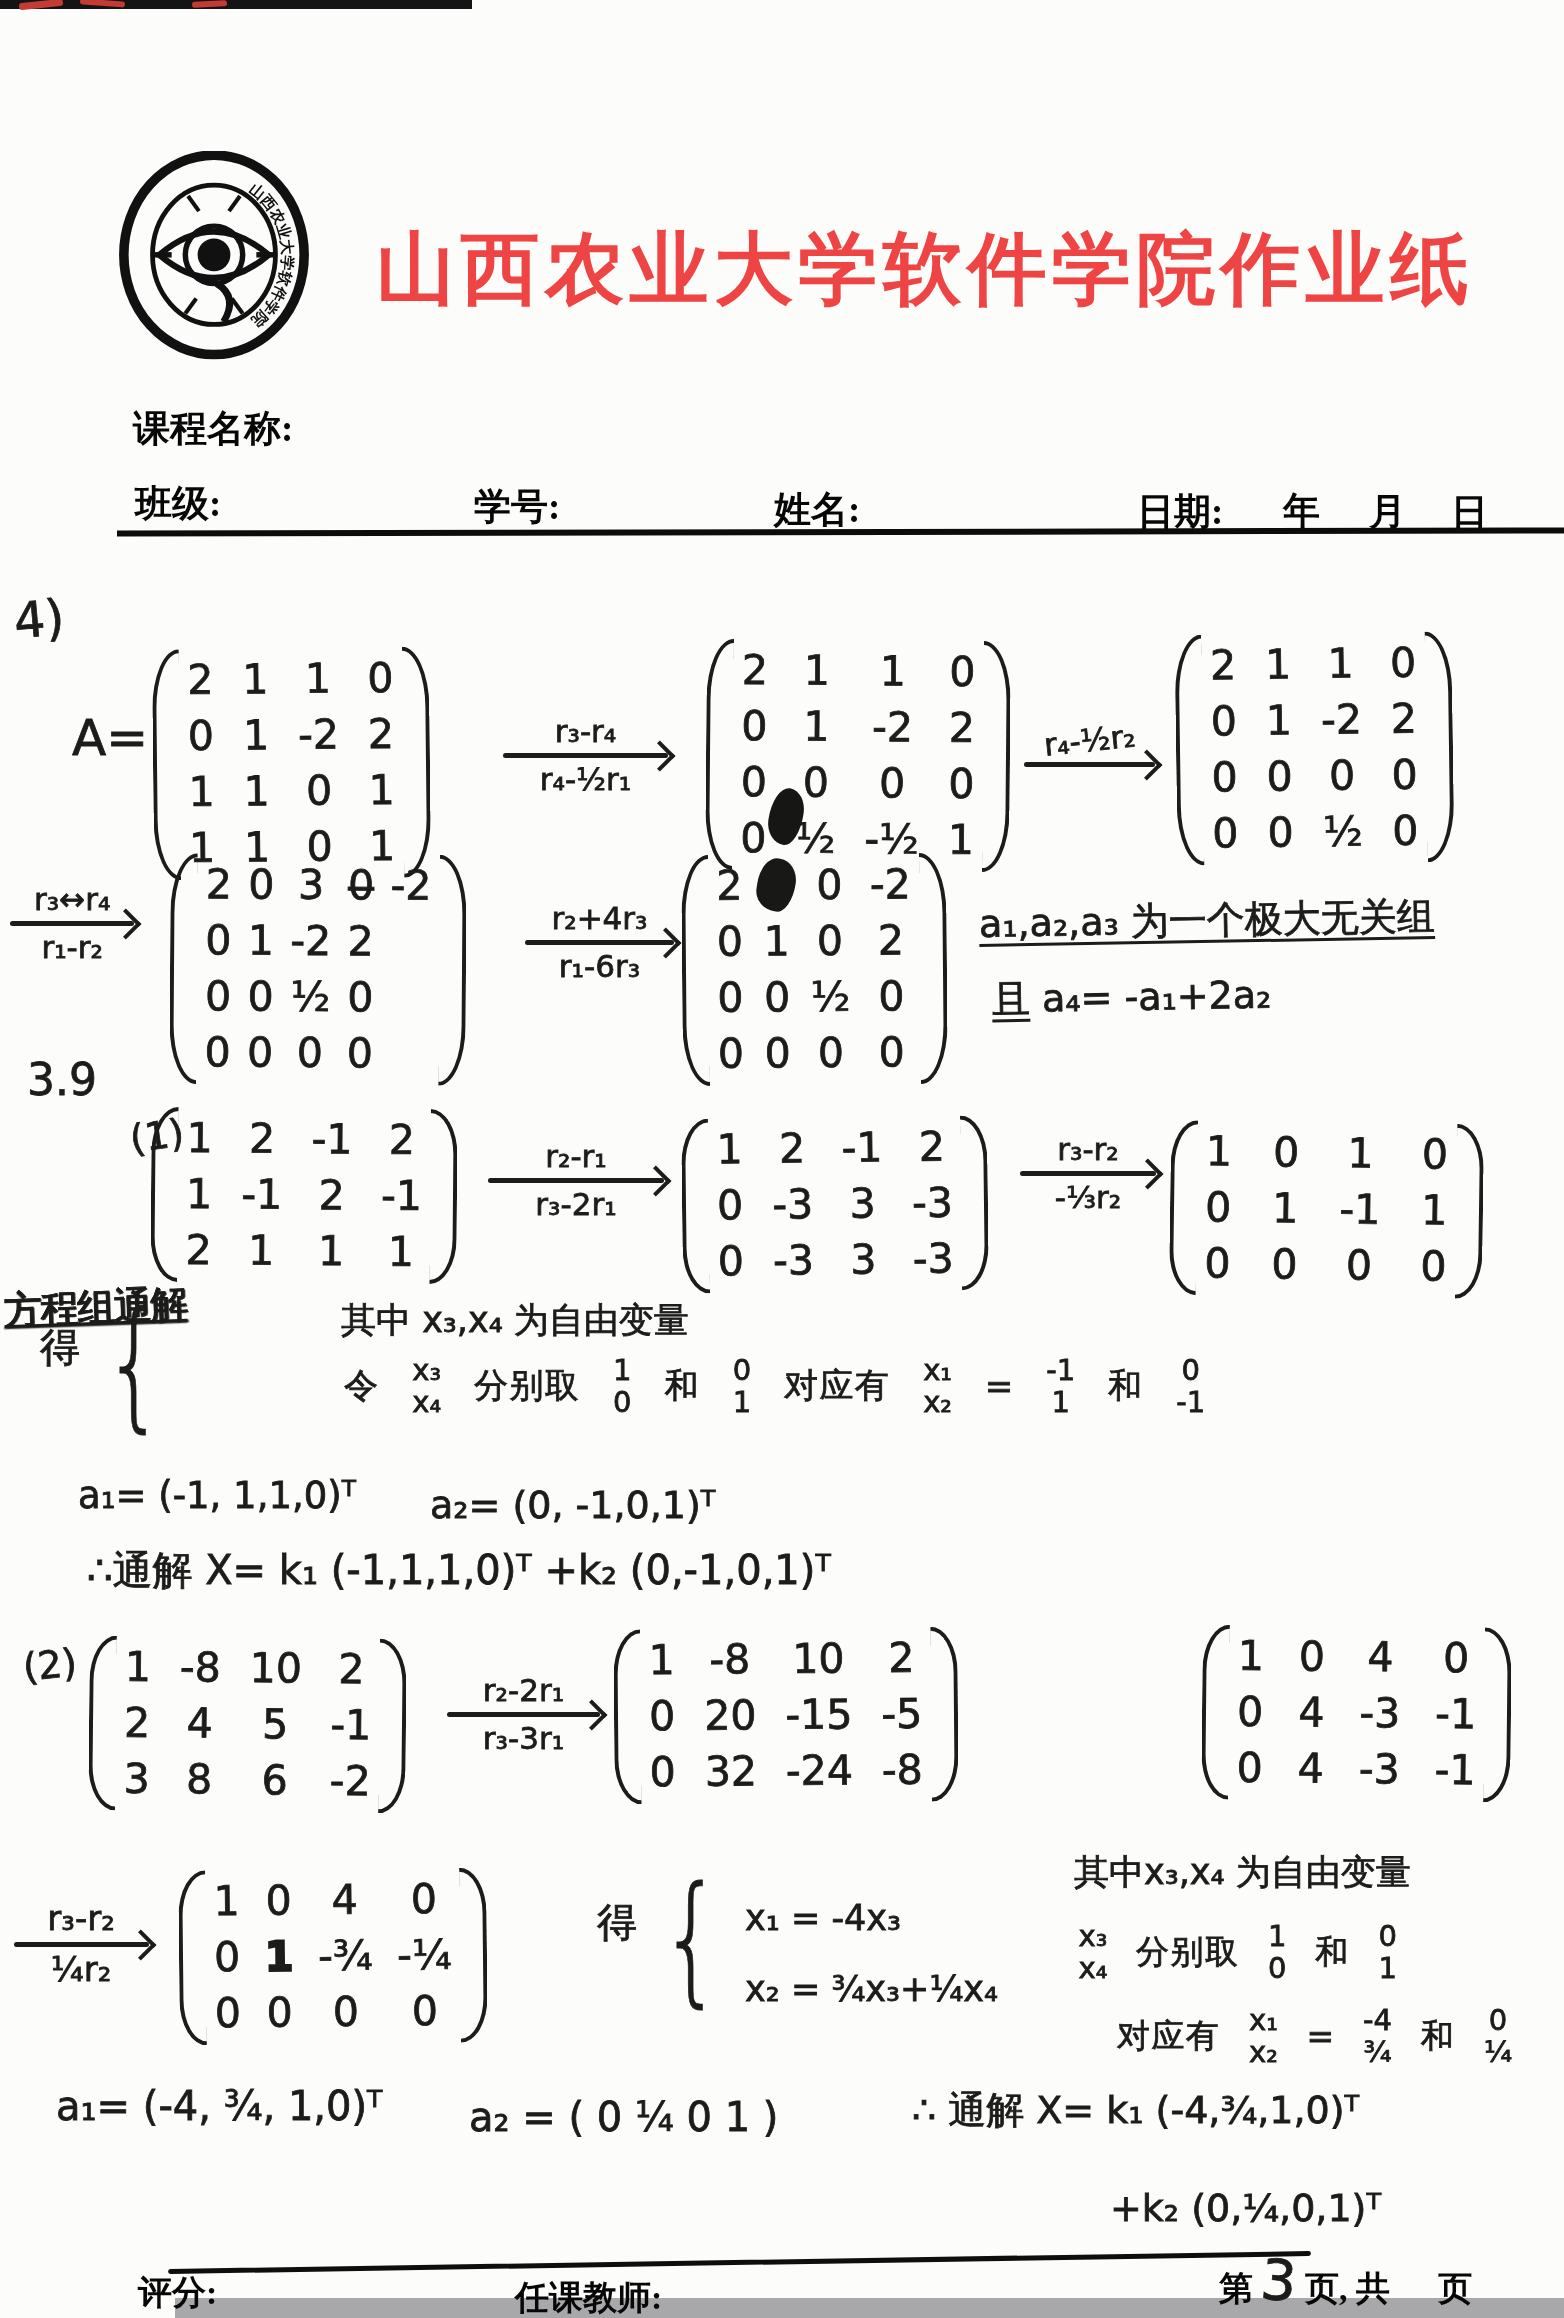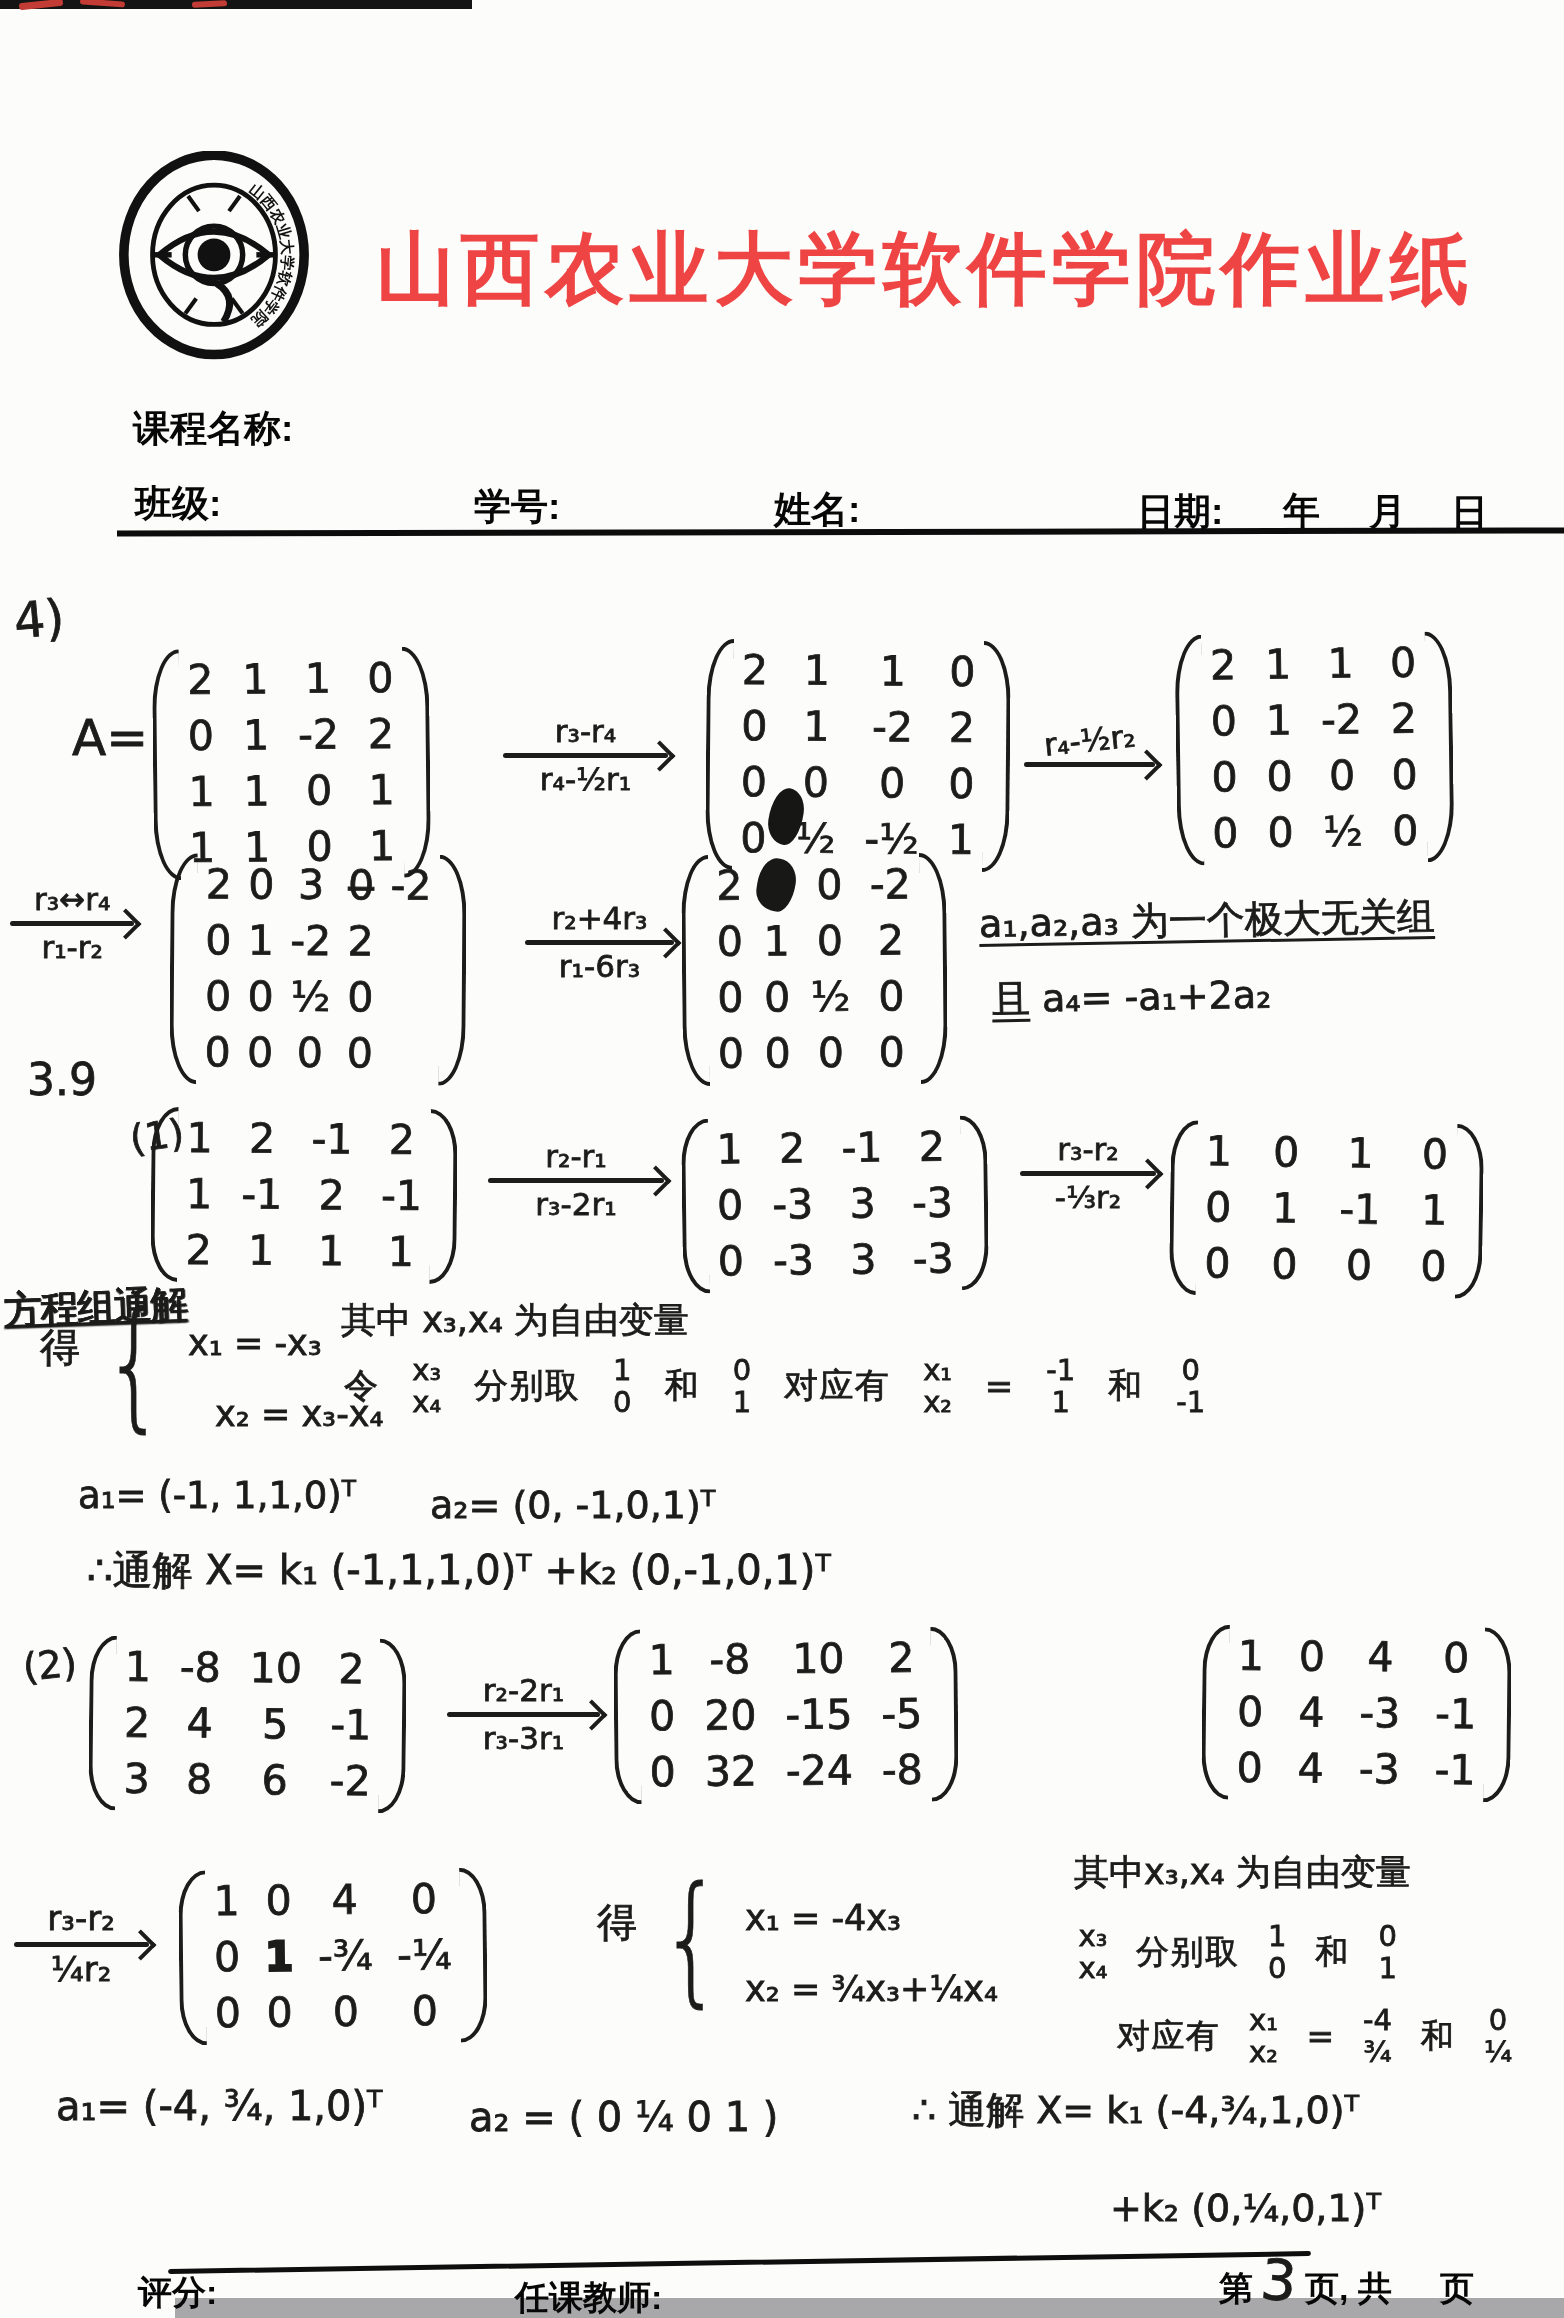--- a/index.html
+++ b/index.html
@@ -5,21 +5,21 @@
   :root{ --ink:#1c1c1a; --print:#070707; }
   html,body{ margin:0; padding:0; }
   body{ background:#e8e8e6; }
   .page{
     position:relative; width:1564px; height:2319px; margin:0 auto;
     background:#fcfcfa; overflow:hidden;
     font-family:"DejaVu Sans", sans-serif;
   }
   .abs{ position:absolute; }
   .hw{ color:var(--ink); -webkit-text-stroke:0.8px currentColor; }
-  .pr{ font-family:Liberation Sans, sans-serif; font-weight:700; color:var(--print); }
+  .pr{ font-family:Liberation Serif, serif; font-weight:700; color:var(--print); }
 
   
   .top-strip{ left:0; top:0; width:472px; height:8.9px; background:#141414; }
   .redmark{ background:#c23b34; border-radius:2.7px; }
   .title{ left:376px; top:217px; font-size:79px; letter-spacing:5.5px; font-weight:900;
           font-family:"Liberation Serif","DejaVu Serif",serif; color:#ef4444; white-space:nowrap; }
   .flabel{ font-size:37px; white-space:nowrap; }
   .divider{ left:117px; top:529px; width:1447px; height:6.1px; background:#0c0c0c; transform:rotate(-0.12deg); }
 
   
@@ -341,24 +341,20 @@
         <span class="mcell">0</span>
       </span>
       <span class="pr2"></span>
     </div>
 
   <div class="abs hw messy" style="left:4.1px;top:1282px">方程组通解</div>
 
   <div class="abs hw desys" style="left:40px;top:1304px">
     <span class="de">得</span>
     <span class="brace">{</span>
-    <span class="eqcol">
-      <span>x₁ = -x₃</span>
-      <span style="padding-left:27px">x₂ = x₃-x₄</span>
-    </span>
   </div>
 
   <div class="abs hw" style="left:341px;top:1297px;font-size:35px">其中 x₃,x₄ 为自由变量</div>
 
   <div class="abs hw hwline" style="left:344px;top:1352px">
     <span class="cn">令</span>
     <span class="vec">
         <span class="pl"></span>
         <span class="mg" style="grid-template-columns: repeat(1, auto);">
           <span class="mcell">x₃</span>

